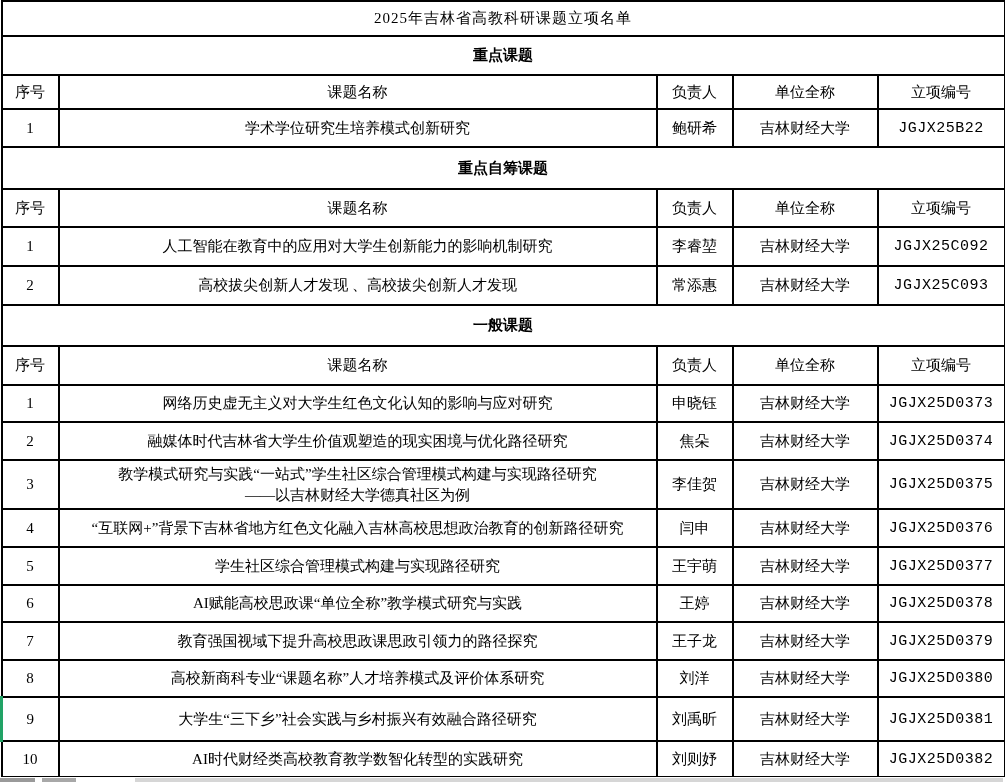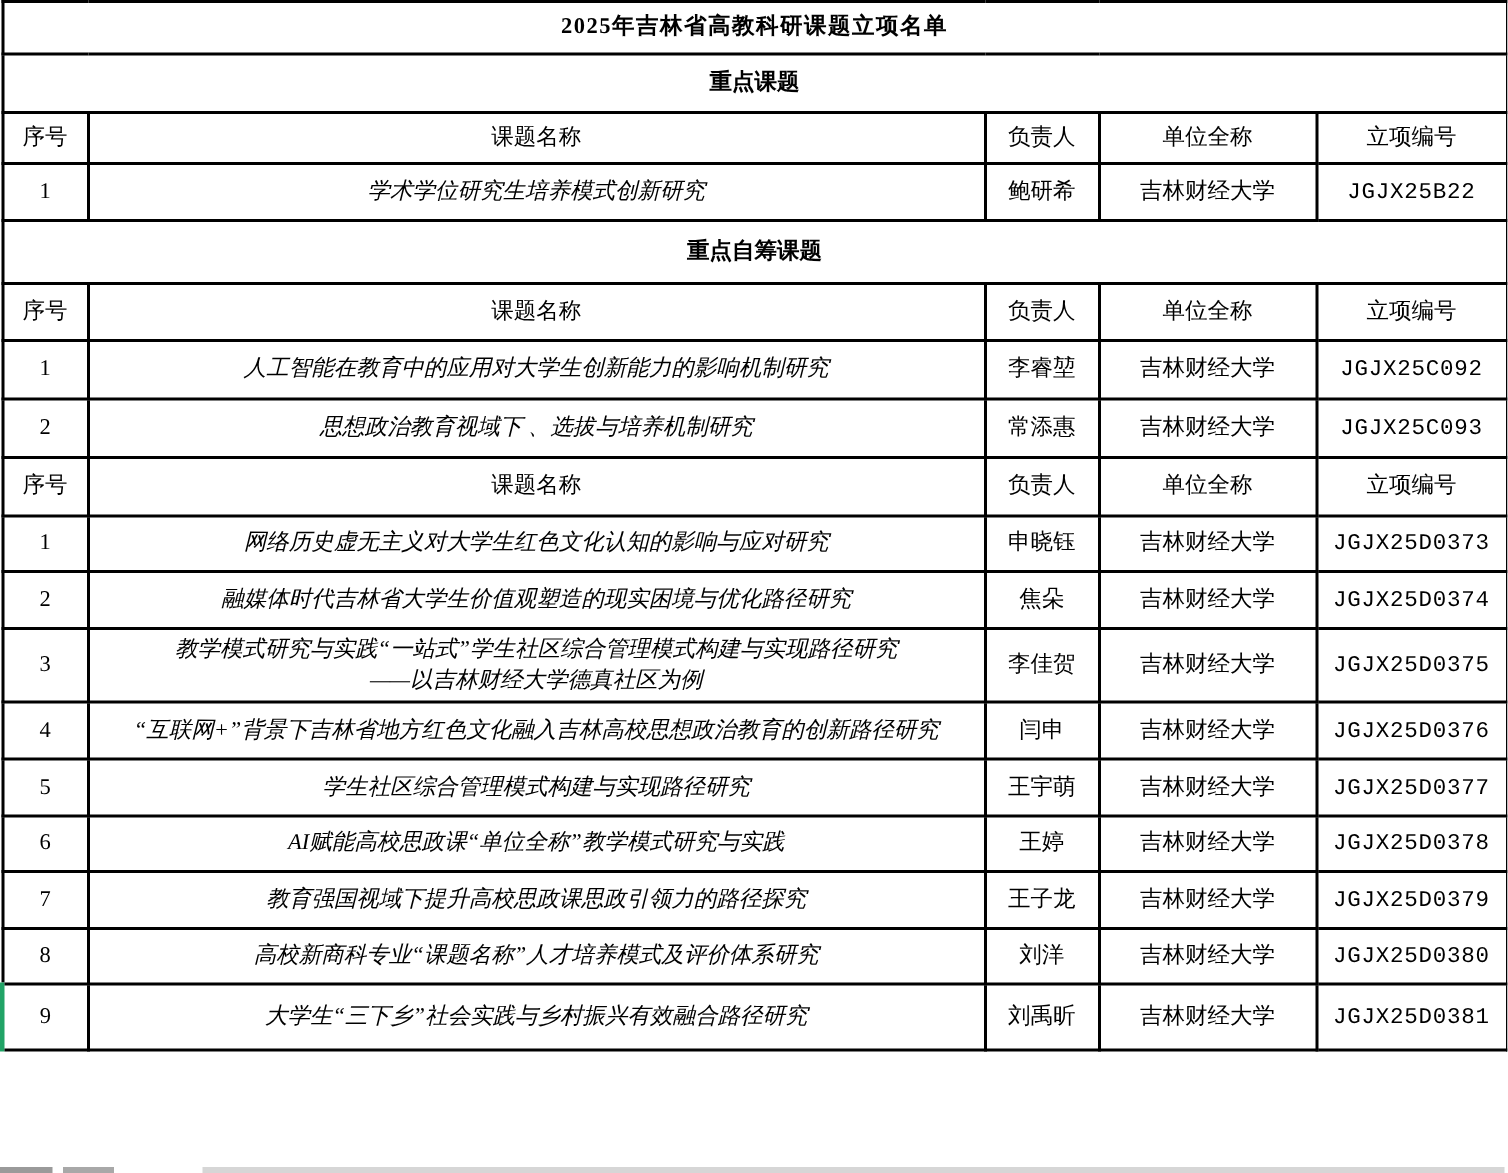--- a/index.html
+++ b/index.html
@@ -22,31 +22,31 @@
     text-align:center;
     vertical-align:middle;
     padding:0 5px;
     font-size:15px;
     line-height:1.4;
     overflow:hidden;
     background:#fff;
   }
   td.title-cell{
     font-size:18px;
-    font-weight:bold;
+    font-weight:normal;
     letter-spacing:1px;
   }
   td.section-cell{
     font-size:16px;
     font-weight:bold;
     border-left:none;
     border-radius:17px;
   }
   td.colhead-cell{ font-size:15px; }
-  td.topic-cell{ white-space:pre-line;font-style:italic; }
+  td.topic-cell{ white-space:pre-line; }
   td.code-cell{ font-size:15px; letter-spacing:0.5px;font-family:Liberation Mono, monospace; }
   .bottom-strip{ position:absolute; left:0; bottom:0; width:1005px; height:5px; background:#ffffff; }
   .strip-seg{ position:absolute; top:1px; height:4px; }
   .seg-a{ left:0;   width:35px;  background:#9a9a9a; }
   .seg-b{ left:42px; width:34px; background:#a8a8a8; }
   .seg-c{ left:135px; width:868px; background:#d6d6d6; }
 </style>
 </head>
 <body>
 
@@ -93,24 +93,27 @@
         </tr>
         <tr style="height: 39px;">
           <td class="num-cell">1</td>
           <td class="topic-cell">人工智能在教育中的应用对大学生创新能力的影响机制研究</td>
           <td class="name-cell">李睿堃</td>
           <td class="org-cell">吉林财经大学</td>
           <td class="code-cell">JGJX25C092</td>
         </tr>
         <tr style="height: 39px;">
           <td class="num-cell">2</td>
-          <td class="topic-cell">思想政治教育视域下 、选拔与培养机制研究</td>
+          <td class="topic-cell">高校拔尖创新人才发现 、高校拔尖创新人才发现</td>
           <td class="name-cell">常添惠</td>
           <td class="org-cell">吉林财经大学</td>
           <td class="code-cell">JGJX25C093</td>
+        </tr>
+        <tr style="height: 41px;">
+          <td colspan="5" class="section-cell">一般课题</td>
         </tr>
         <tr style="height: 39px;">
           <td class="colhead-cell">序号</td>
           <td class="colhead-cell">课题名称</td>
           <td class="colhead-cell">负责人</td>
           <td class="colhead-cell">单位全称</td>
           <td class="colhead-cell">立项编号</td>
         </tr>
         <tr style="height: 37px;">
           <td class="num-cell">1</td>
@@ -169,20 +172,27 @@
           <td class="org-cell">吉林财经大学</td>
           <td class="code-cell">JGJX25D0380</td>
         </tr>
         <tr style="height: 44px;">
           <td class="num-cell" style="border-left: 3px solid rgb(33, 163, 102);">9</td>
           <td class="topic-cell">大学生“三下乡”社会实践与乡村振兴有效融合路径研究</td>
           <td class="name-cell">刘禹昕</td>
           <td class="org-cell">吉林财经大学</td>
           <td class="code-cell">JGJX25D0381</td>
         </tr>
+        <tr style="height: 36px;">
+          <td class="num-cell">10</td>
+          <td class="topic-cell">AI时代财经类高校教育教学数智化转型的实践研究</td>
+          <td class="name-cell">刘则妤</td>
+          <td class="org-cell">吉林财经大学</td>
+          <td class="code-cell">JGJX25D0382</td>
+        </tr>
       </tbody>
   </table>
 
   <div class="bottom-strip">
     <div class="strip-seg seg-a"></div>
     <div class="strip-seg seg-b"></div>
     <div class="strip-seg seg-c"></div>
   </div>
 
 </div>

